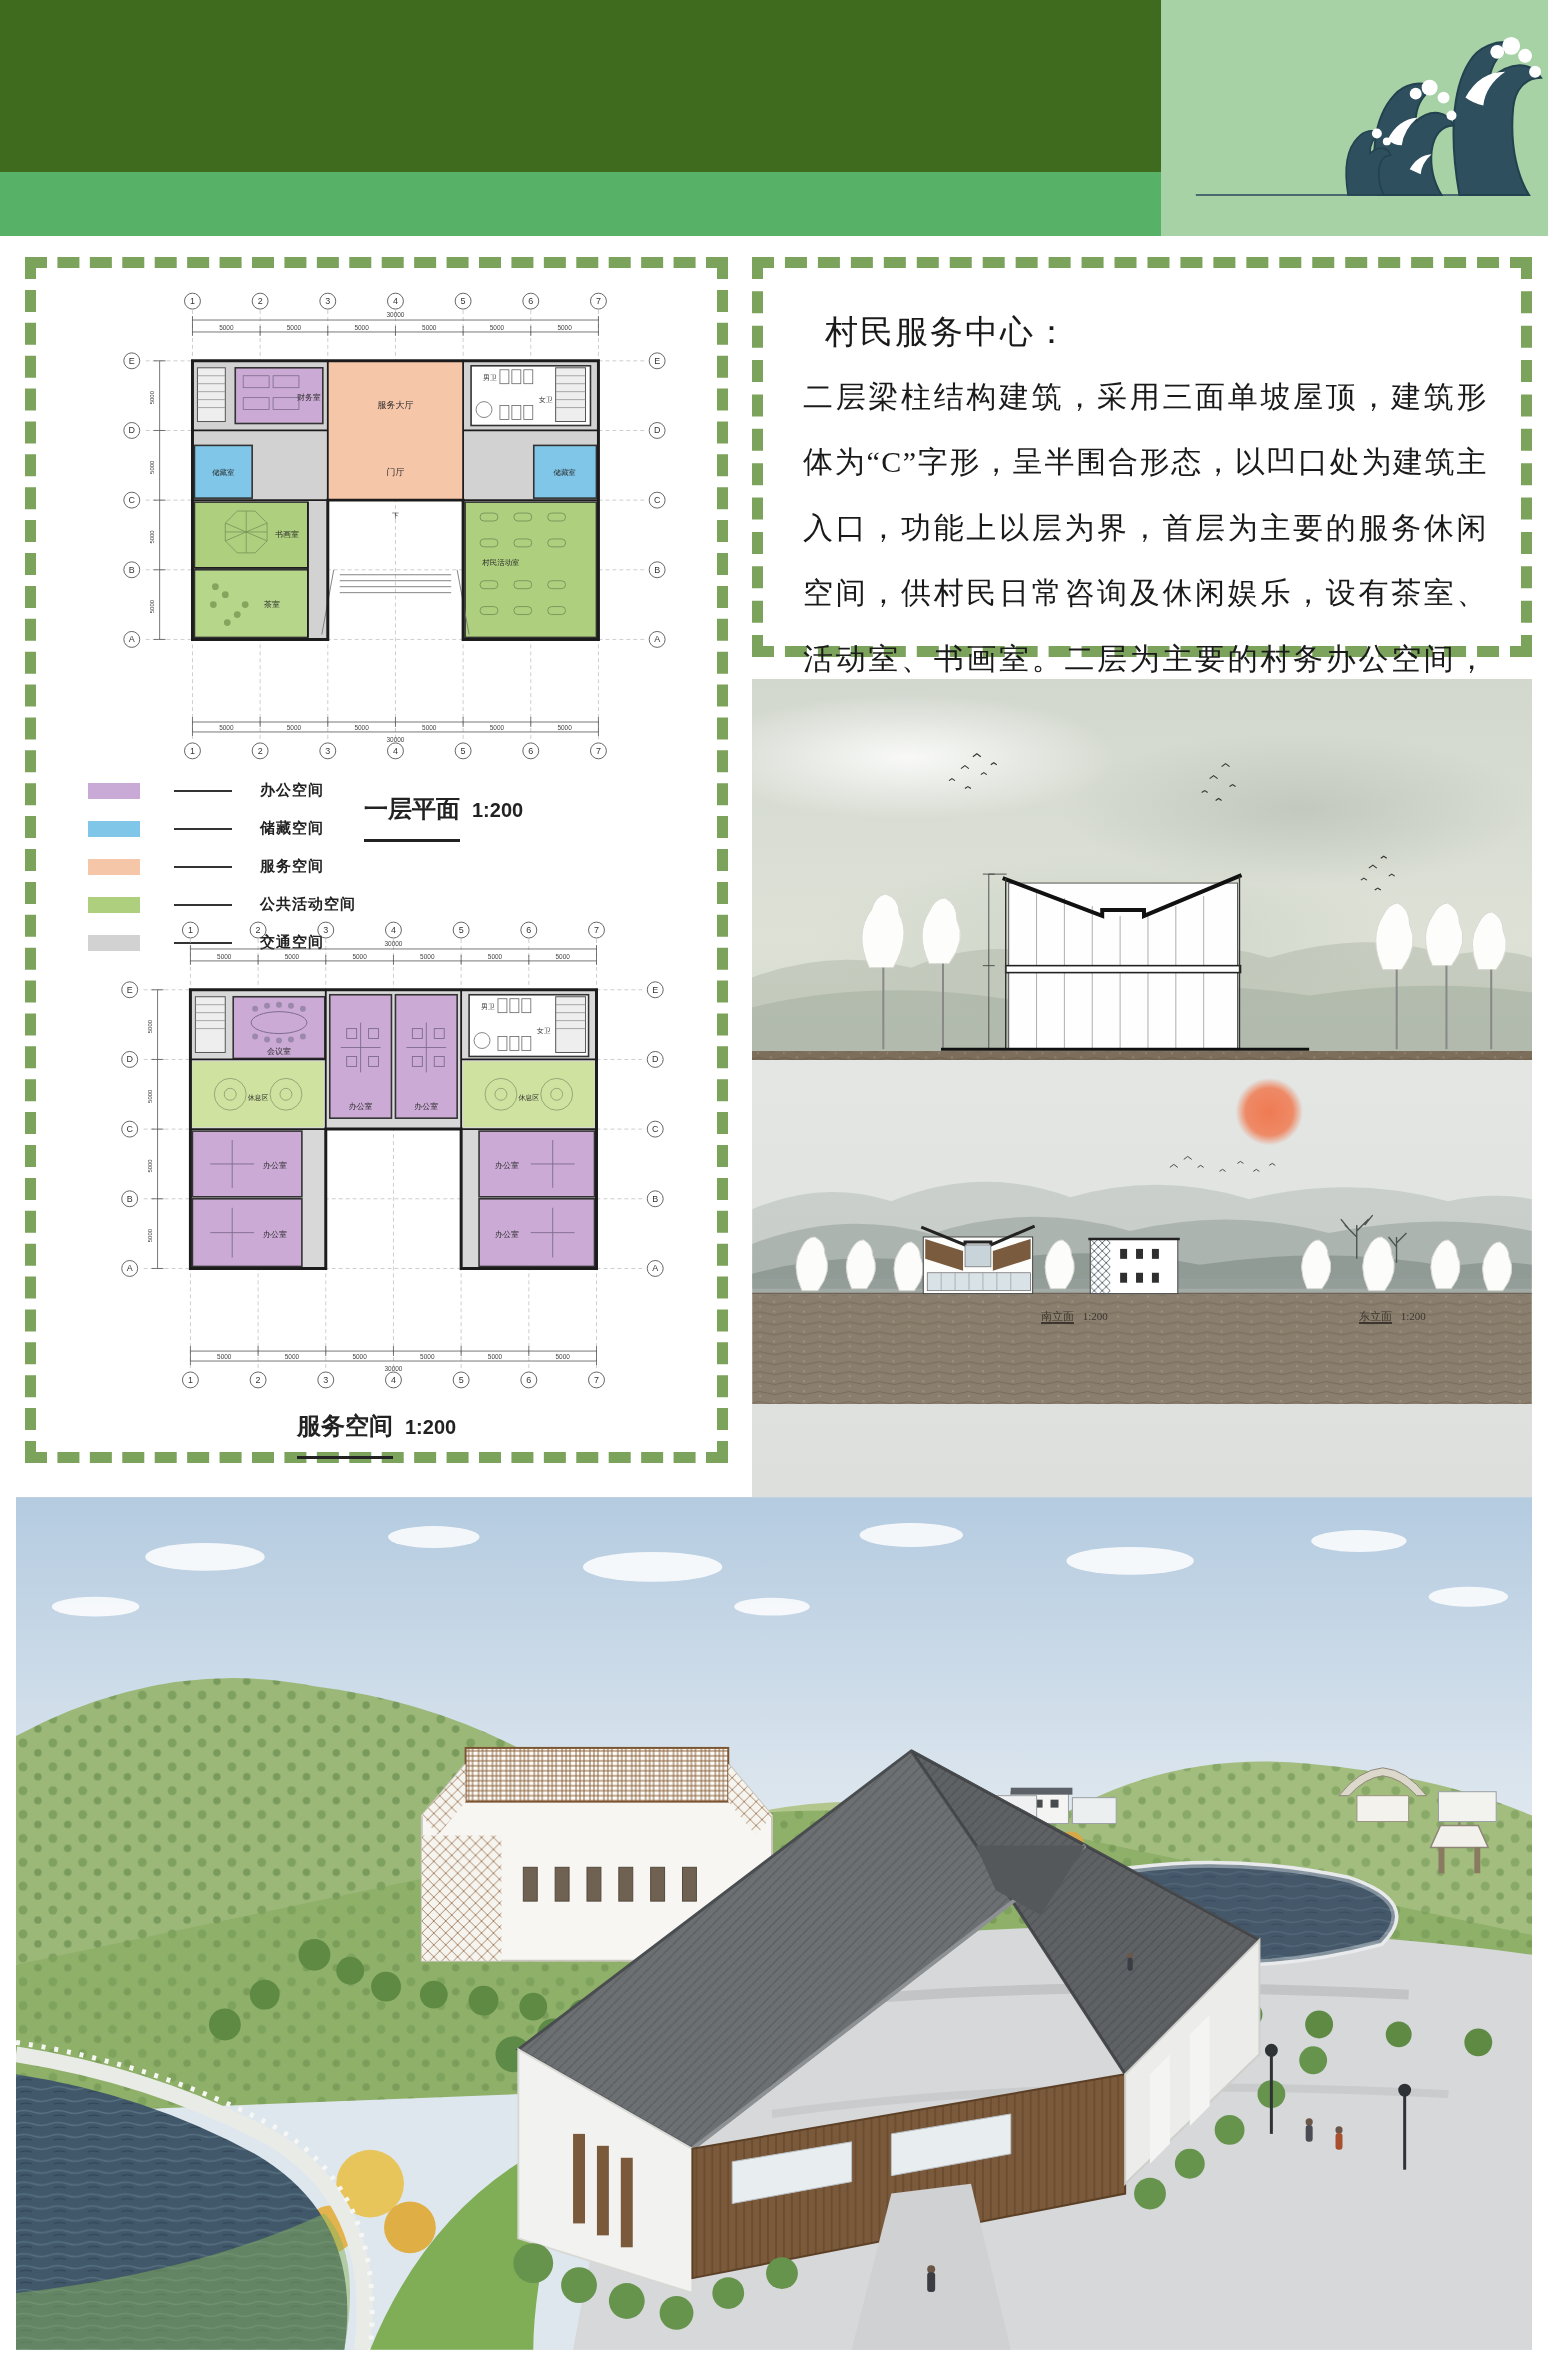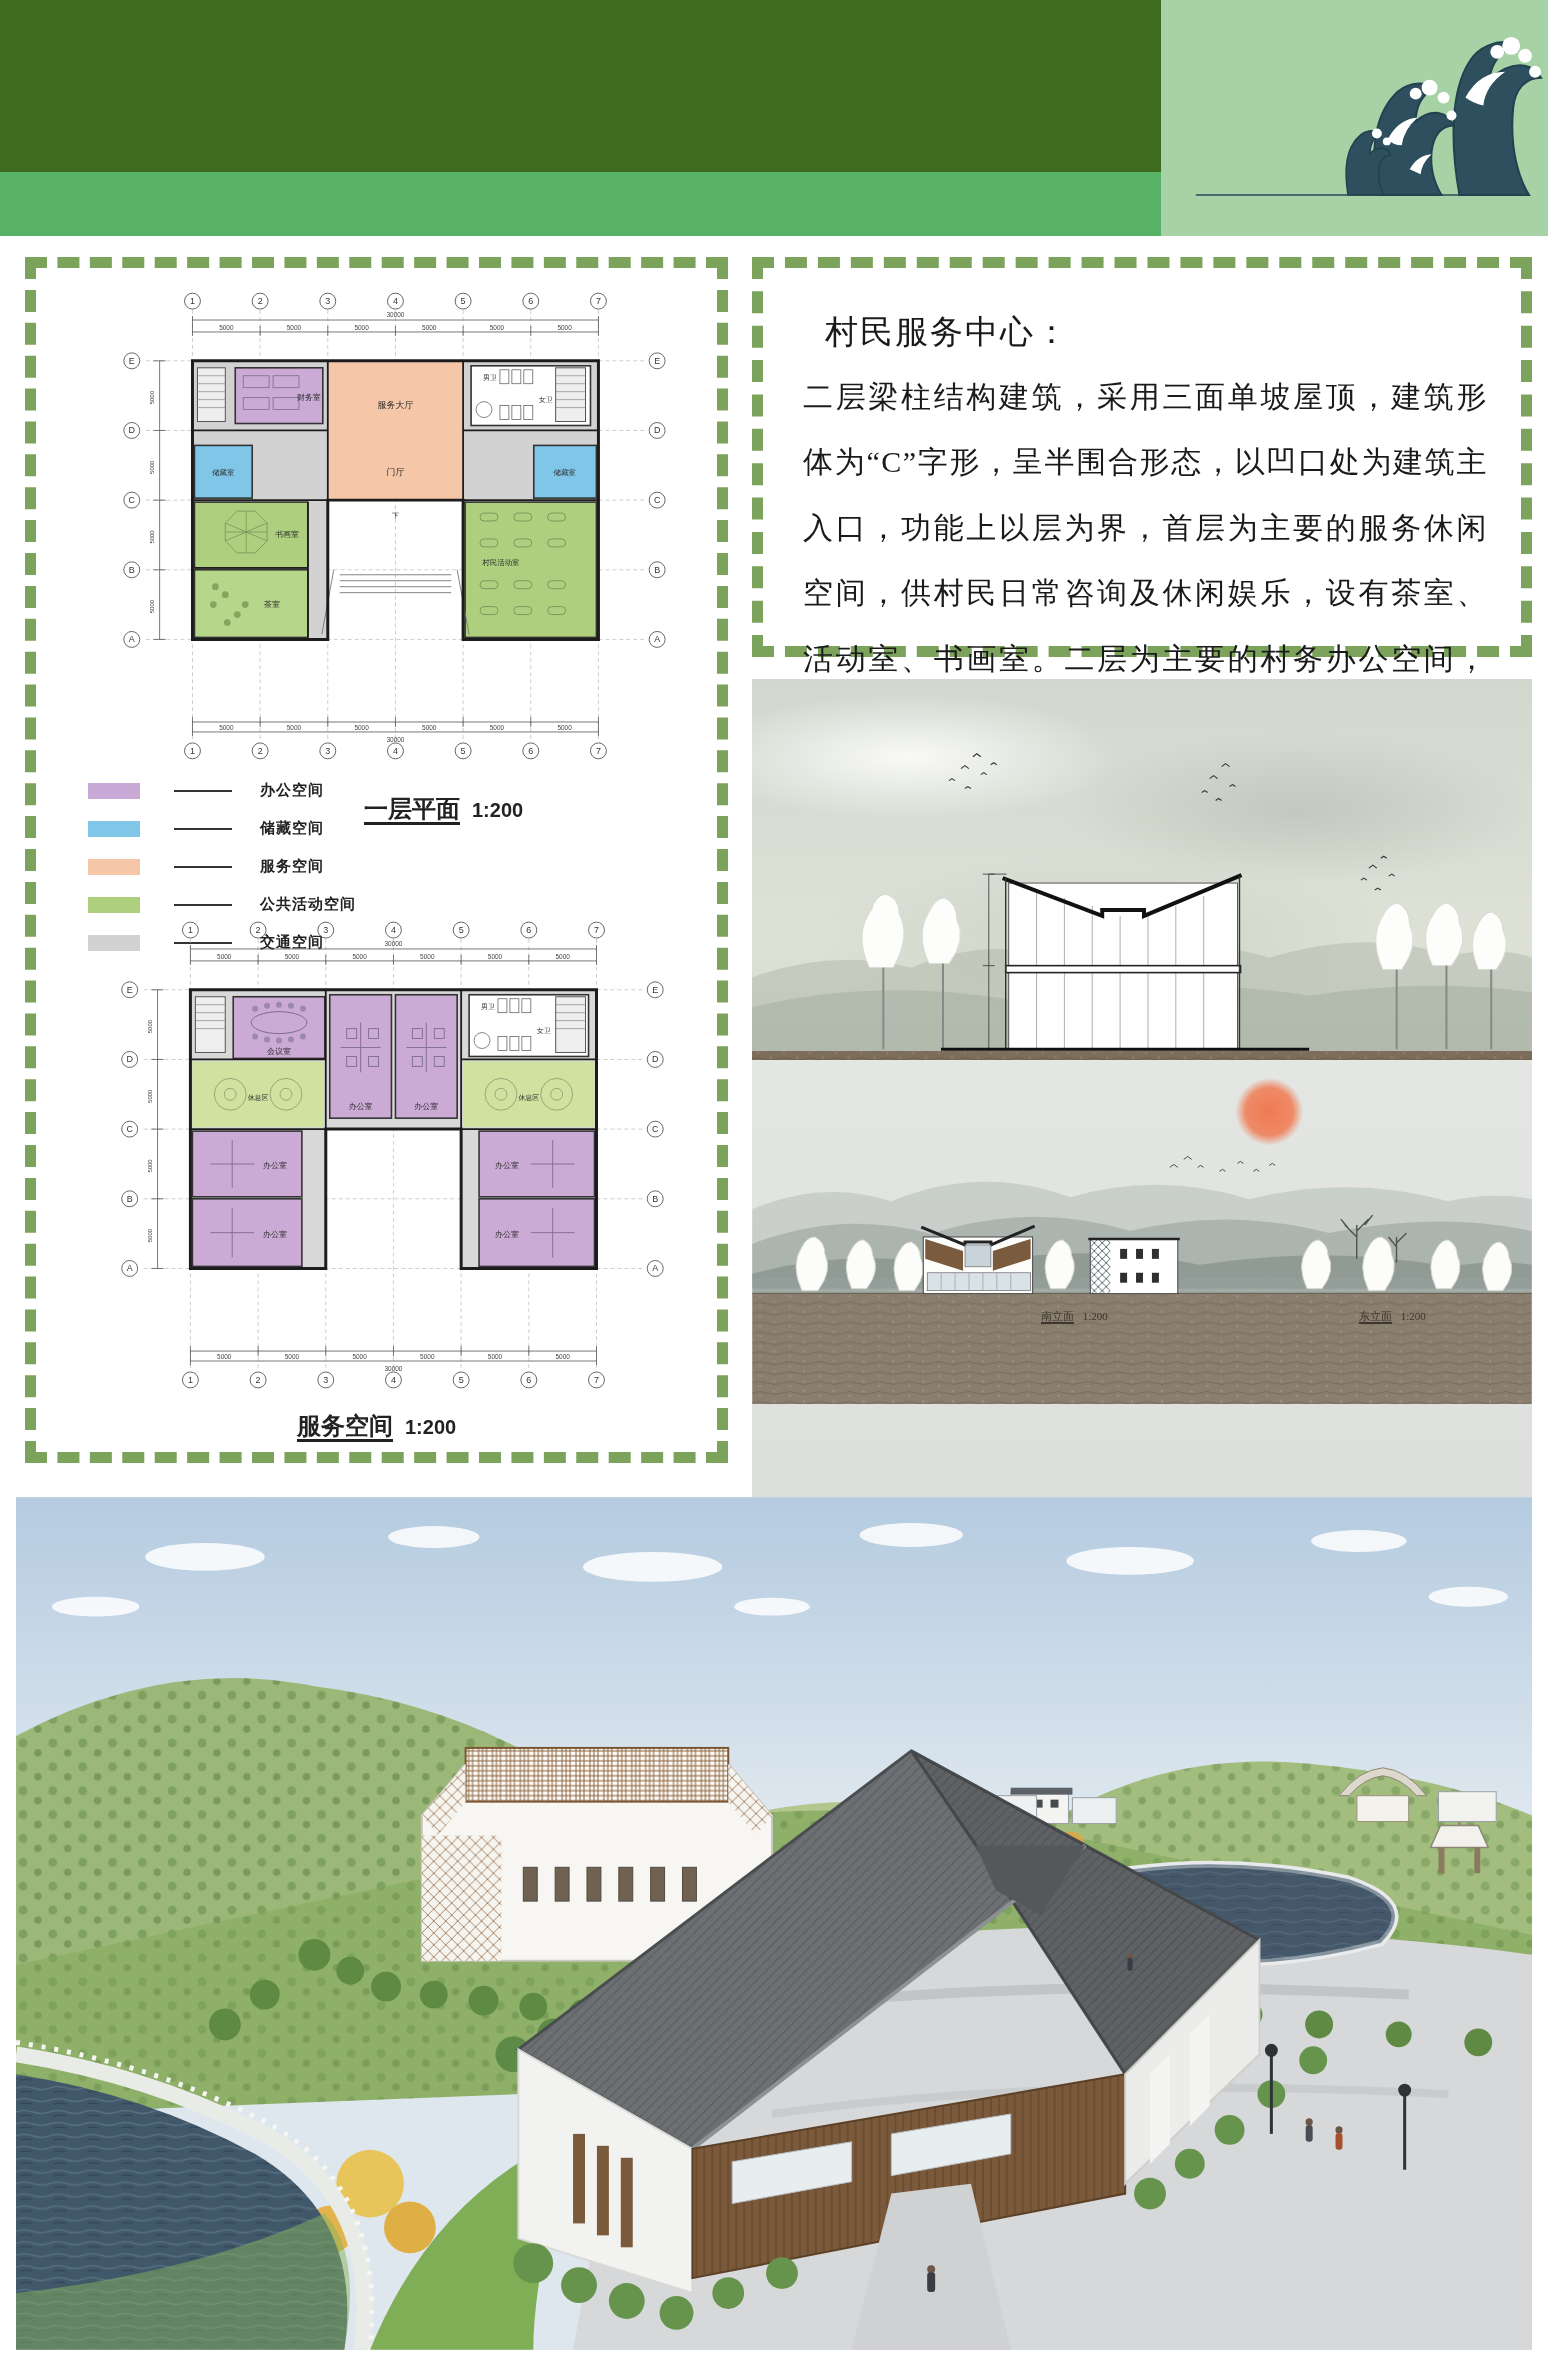--- a/index.html
+++ b/index.html
@@ -17,21 +17,21 @@
            font-size:88px;font-weight:500;line-height:109px;}
   
   .dash{border:11px dashed #7ba35b;background:#ffffff;box-sizing:border-box;}
   .panel-plans{left:25px;top:257px;width:703px;height:1206px;}
   .panel-text{left:752px;top:257px;width:780px;height:400px;}
   .txt-head{left:62px;top:42px;font-family:"Liberation Serif",serif;font-size:33px;color:#1a1a1a;letter-spacing:2px;}
   .txt-body{left:40px;top:96px;width:685px;font-family:"Liberation Serif",serif;font-size:30px;
             color:#1a1a1a;line-height:2.18;text-align:justify;letter-spacing:1.5px;}
   
   .plan-cap{font-family:"Liberation Serif",serif;font-size:24px;color:#222;white-space:nowrap;}
-  .plan-cap .u{border-bottom:3px solid #222;padding-bottom:0;font-weight:bold;}
+  .plan-cap .u{border-bottom:3px solid #222;padding-bottom:17px;font-weight:bold;}
   .plan-cap .sc{font-family:"Liberation Sans",sans-serif;font-size:20px;margin-left:12px;font-weight:bold;}
   .leg-row{display:flex;align-items:center;height:27px;margin-bottom:11px;gap:12px;}
   .leg-sw{width:52px;height:16px;margin-right:22px;}
   .leg-ln{width:58px;height:0;border-top:2px solid #333;margin-right:16px;}
   .leg-lb{font-size:15px;color:#222;font-weight:bold;letter-spacing:1px;}
   
   .rnd{overflow:hidden;}
   .rnd-section{left:752px;top:679px;width:780px;height:434px;
      background:
        radial-gradient(ellipse 299px 90px at 20% 18%,rgba(255,255,255,.85),rgba(255,255,255,0) 70%),

